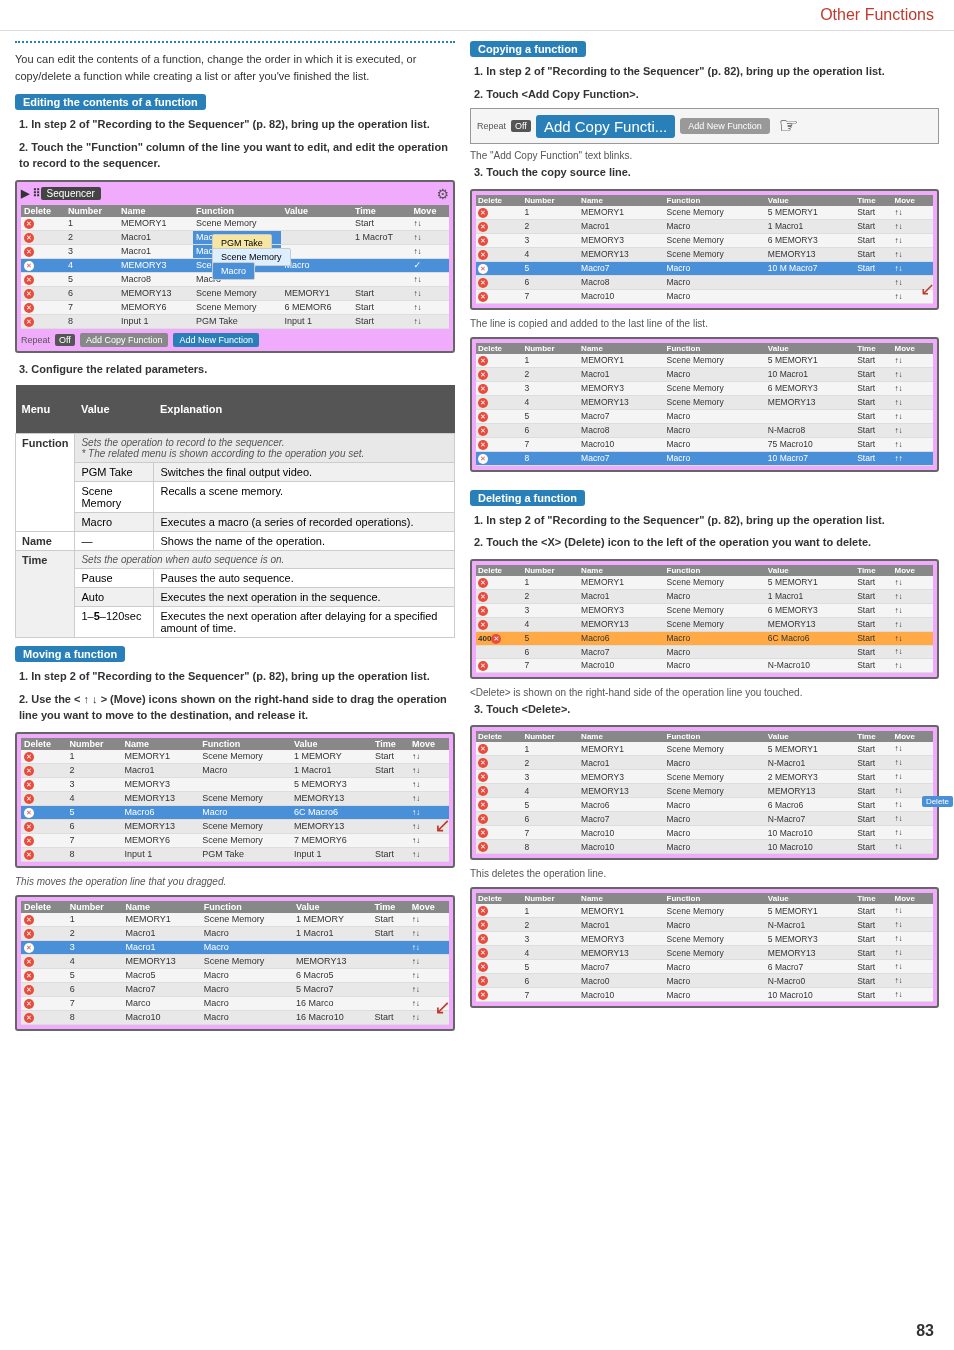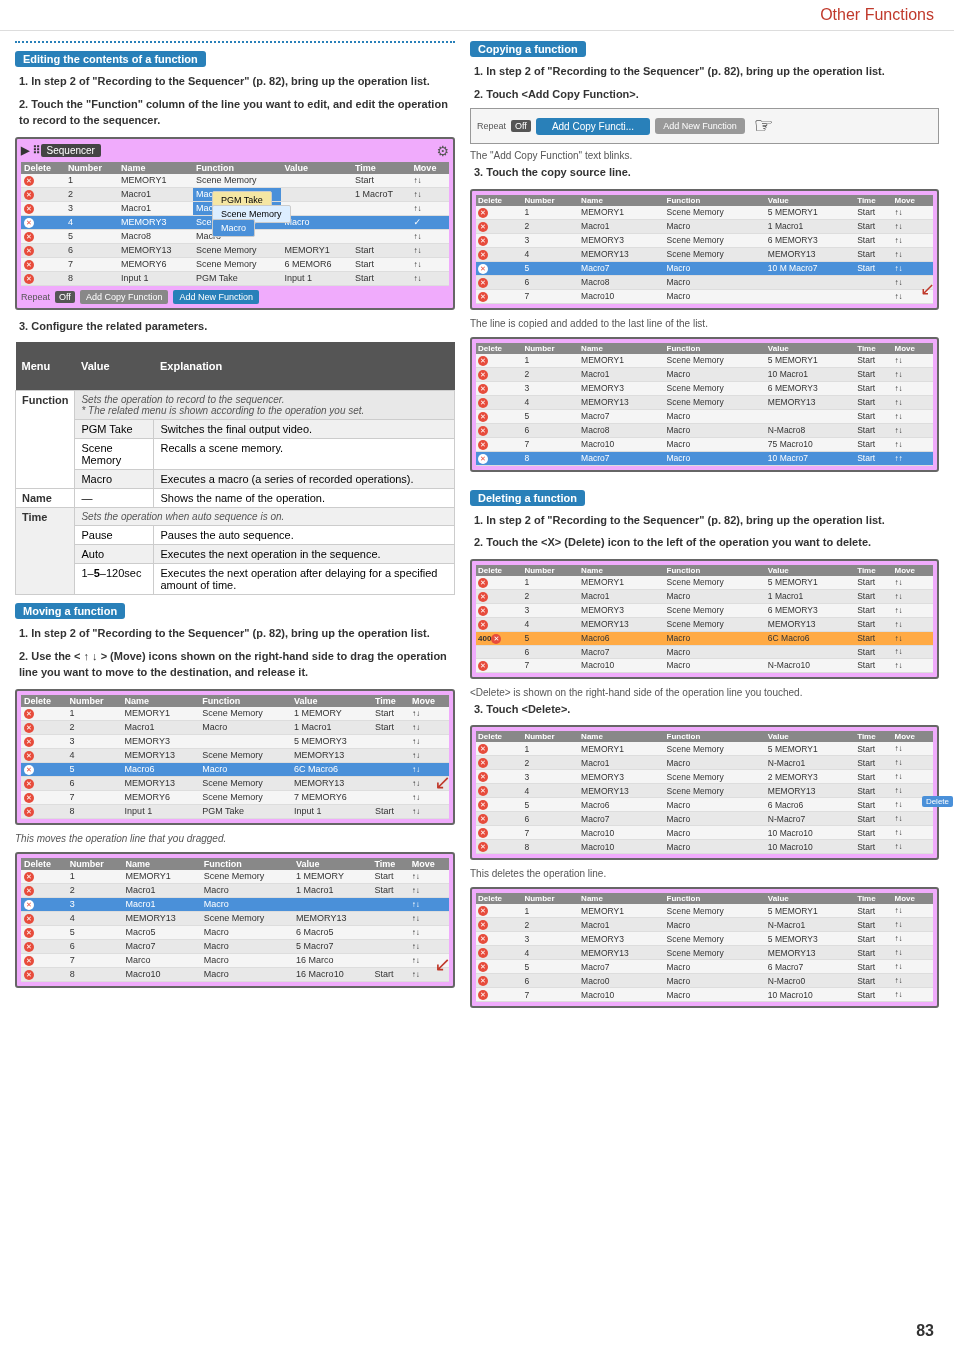--- a/index.html
+++ b/index.html
@@ -240,22 +240,22 @@
       margin: 6px 0;
     }
     .copy-btns {
       display: flex;
       gap: 5px;
       align-items: center;
     }
     .copy-btn-blue {
       background: #2980b9;
       color: #fff;
-      font-size: 10px;
-      padding: 3px 16px;
+      font-size: 15px;
+      padding: 3px 8px;
       border-radius: 3px;
       border: none;
       cursor: pointer;
     }
     .copy-btn-gray {
       background: #999;
       color: #fff;
       font-size: 9px;
       padding: 3px 8px;
       border-radius: 3px;
@@ -304,20 +304,21 @@
 <div class="header-bar">
   <span class="other-functions">Other Functions</span>
 </div>
 
 <div class="main-content">
 
   <div class="left-col">
 
     
     <hr class="dotted-line">
+    <p class="intro-text">You can edit the contents of a function, change the order in which it is executed, or copy/delete a function while creating a list or after you've finished the list.</p>
 
     
     <div class="sub-badge">Editing the contents of a function</div>
 
     
     <div class="step">
       <span class="step-num">1.</span>
       <span class="step-text step-bold">In step 2 of "Recording to the Sequencer" (p. 82), bring up the operation list.</span>
     </div>
 

